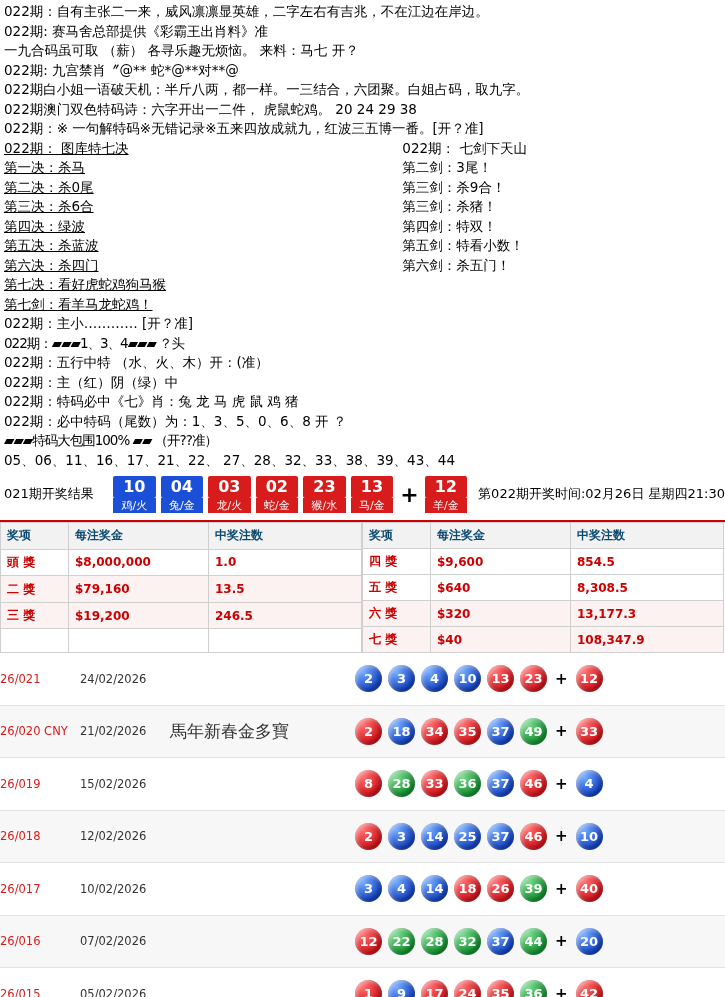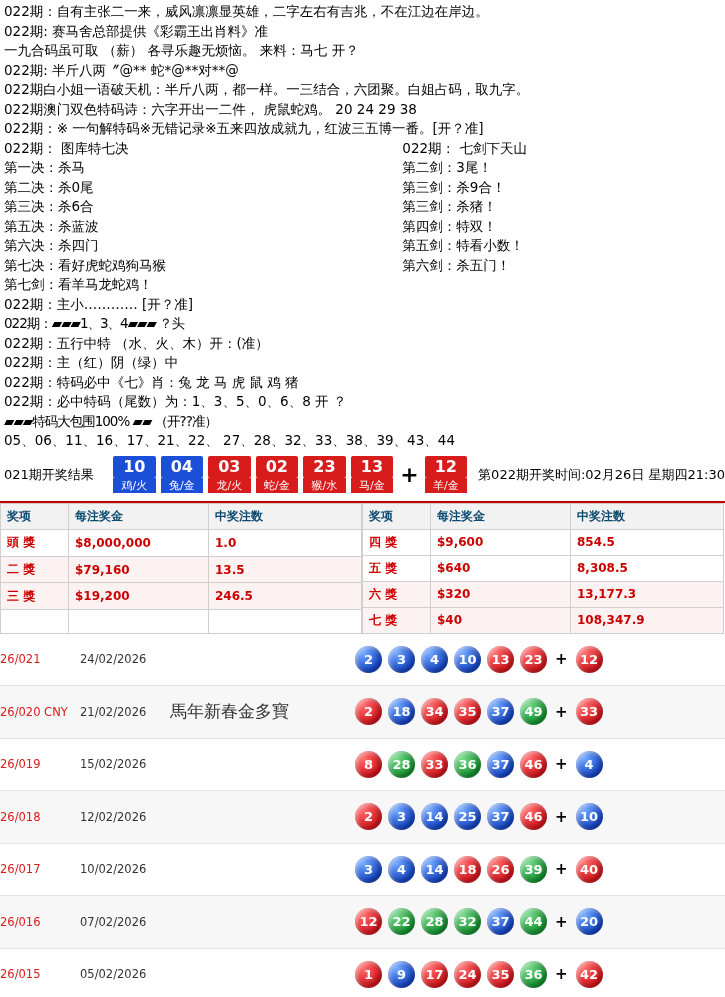--- a/index.html
+++ b/index.html
@@ -14,21 +14,21 @@
     overflow: hidden;
     position: relative;
   }
 
   
   .text-block { padding: 2px 4px 0 4px; }
   .line { line-height: 19.5px; white-space: nowrap; font-size: 13.5px; }
 
   
   .two-col { display: flex; width: 100%; }
-  .col-l { width: 400px; }
+  .col-l { width: 400px; text-decoration: underline; }
   .col-r { width: 320px; }
   .col-title { font-weight: normal; }
 
   .sq { font-family: "DejaVu Sans", sans-serif; letter-spacing: -1px; }
 
   
   .resultbar {
     display: flex;
     align-items: center;
     height: 44px;
@@ -97,31 +97,32 @@
   .c-green { background: radial-gradient(circle at 33% 28%, #76d98a, #13922f 70%); text-align: right; }
   .hplus { font-size: 15px; font-weight: bold; margin: 0 2px; color:#000; }
 </style>
 </head>
 <body>
 
 <div class="text-block">
   <div class="line">022期：自有主张二一来，威风凛凛显英雄，二字左右有吉兆，不在江边在岸边。</div>
   <div class="line">022期: 赛马舍总部提供《彩霸王出肖料》准</div>
   <div class="line">一九合码虽可取 （薪） 各寻乐趣无烦恼。 来料：马七  开？</div>
-  <div class="line">022期:  半斤八两〞@** 蛇*@**对**@</div>
+  <div class="line">022期:  九宫禁肖〞@** 蛇*@**对**@</div>
   <div class="line">022期白小姐一语破天机：半斤八两，都一样。一三结合，六团聚。白姐占码，取九字。</div>
   <div class="line">022期澳门双色特码诗：六字开出一二件，  虎鼠蛇鸡。  20  24  29  38</div>
   <div class="line">022期：※  一句解特码※无错记录※五来四放成就九，红波三五博一番。[开？准]</div>
 
   <div class="two-col">
     <div class="col-l">
       <div class="line col-title">022期：     图库特七决</div>
       <div class="line">第一决：杀马</div>
       <div class="line">第二决：杀0尾</div>
       <div class="line">第三决：杀6合</div>
+      <div class="line">第四决：绿波</div>
       <div class="line">第五决：杀蓝波</div>
       <div class="line">第六决：杀四门</div>
       <div class="line">第七决：看好虎蛇鸡狗马猴</div>
       <div class="line">第七剑：看羊马龙蛇鸡！</div>
     </div>
     <div class="col-r">
       <div class="line col-title">022期：  七剑下天山</div>
       <div class="line">第二剑：3尾！</div>
       <div class="line">第三剑：杀9合！</div>
       <div class="line">第三剑：杀猪！</div>

